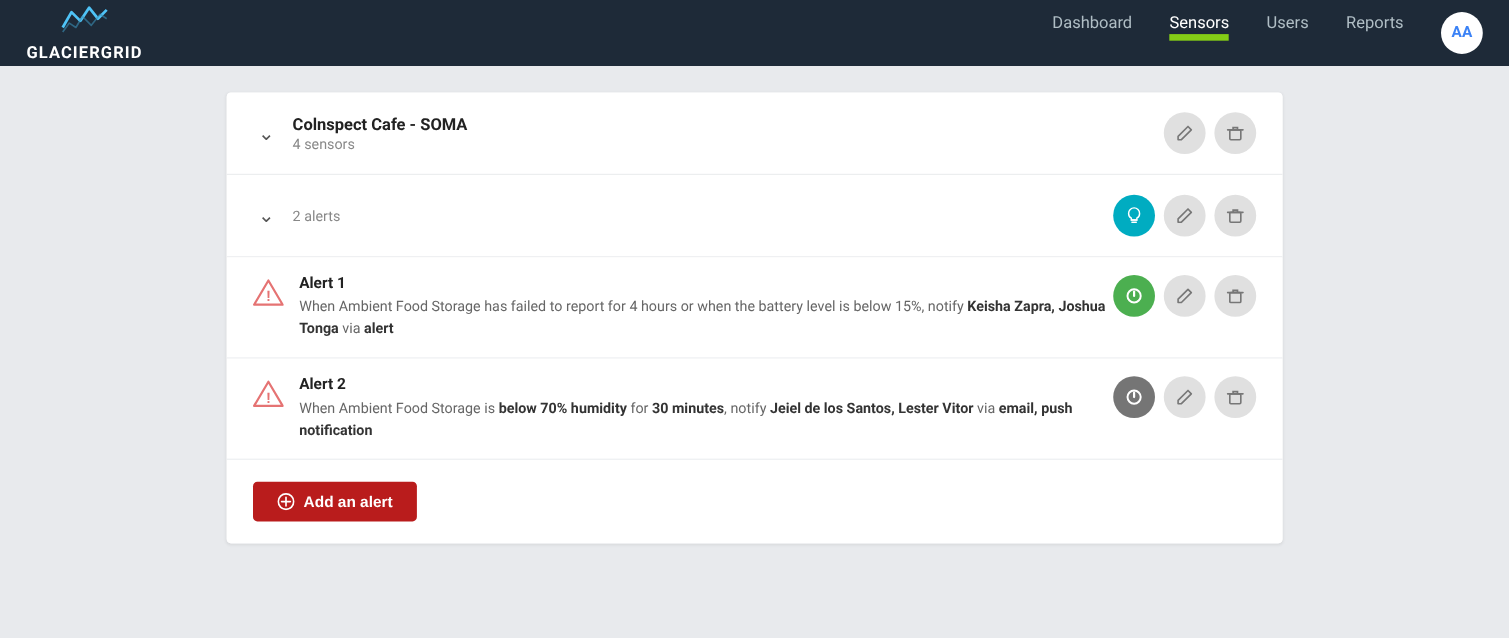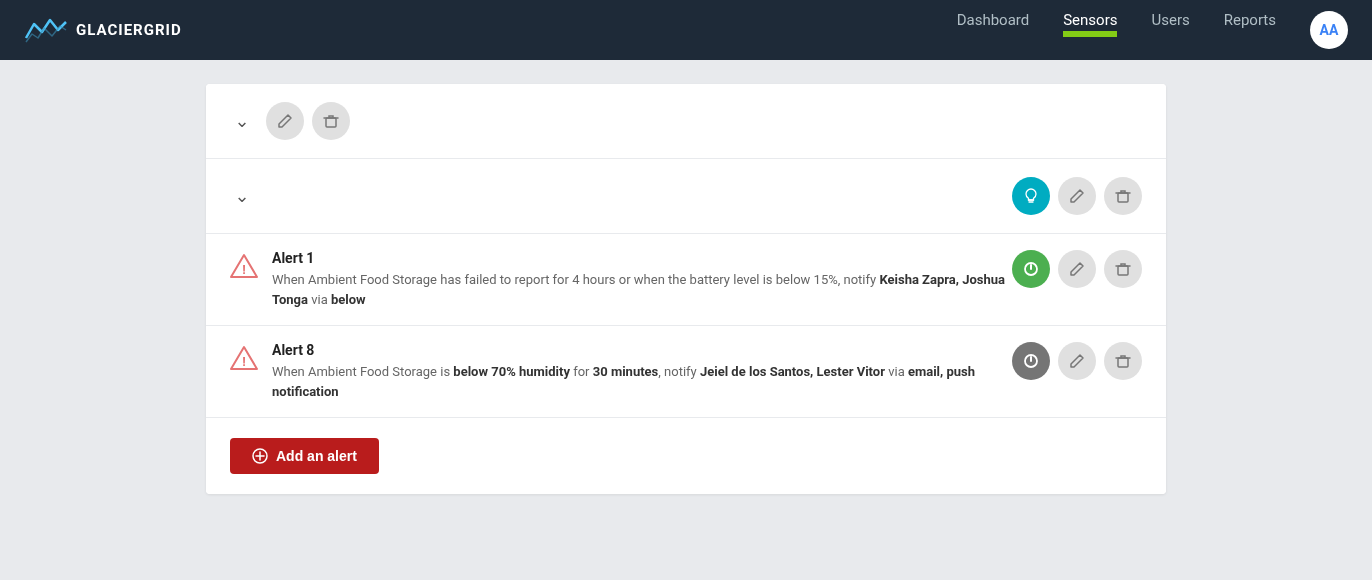--- a/index.html
+++ b/index.html
@@ -15,20 +15,21 @@
       height: 60px;
       display: flex;
       align-items: center;
       padding: 0 24px;
       justify-content: space-between;
     }
     .nav-logo {
       display: flex;
       align-items: center;
       gap: 8px;
+      flex-direction: column;
     }
     .nav-logo-icon {
       width: 44px;
       height: 28px;
     }
     .nav-logo-text {
       color: #ffffff;
       font-size: 15px;
       font-weight: 700;
       letter-spacing: 1px;
@@ -207,38 +208,43 @@
     <a class="nav-link">Reports</a>
     <div class="nav-avatar">AA</div>
   </div>
 </nav>
 
 <div class="main-content">
   <div class="card-container">
 
     <div class="location-row card">
       <button class="chevron-btn">⌄</button>
+      <div class="location-info">
+        <div class="location-name">Colnspect Cafe - SOMA</div>
+        <div class="location-sub">4 sensors</div>
+      </div>
       <div class="row-actions">
         <button class="icon-btn gray-light">
           <svg width="16" height="16" viewBox="0 0 16 16" fill="none">
             <path d="M11 2L14 5L5 14H2V11L11 2Z" stroke="#777" stroke-width="1.5" fill="none" stroke-linejoin="round"></path>
           </svg>
         </button>
         <button class="icon-btn gray-light">
           <svg width="16" height="16" viewBox="0 0 16 16" fill="none">
             <rect x="3" y="5" width="10" height="9" rx="1" stroke="#777" stroke-width="1.5" fill="none"></rect>
             <path d="M1 5H15M6 5V3H10V5" stroke="#777" stroke-width="1.5" stroke-linecap="round"></path>
           </svg>
         </button>
       </div>
     </div>
 
     <div class="location-row card">
       <button class="chevron-btn">⌄</button>
       <div class="location-info">
+        <div class="location-sub">2 alerts</div>
       </div>
       <div class="row-actions">
         <button class="icon-btn teal">
           <svg width="18" height="18" viewBox="0 0 18 18" fill="none">
             <path d="M9 2C6.24 2 4 4.24 4 7c0 1.86 1.01 3.48 2.5 4.37V13h5v-1.63C12.99 10.48 14 8.86 14 7c0-2.76-2.24-5-5-5z" stroke="#fff" stroke-width="1.3" fill="none"></path>
             <path d="M6.5 13H11.5" stroke="#fff" stroke-width="1.3" stroke-linecap="round"></path>
             <path d="M7 15H11" stroke="#fff" stroke-width="1.3" stroke-linecap="round"></path>
           </svg>
         </button>
         <button class="icon-btn gray-light">
@@ -258,21 +264,21 @@
     <div class="alert-row card">
       <div class="alert-icon">
         <svg class="triangle-icon" viewBox="0 0 28 28" fill="none" xmlns="http://www.w3.org/2000/svg">
           <polygon points="14,3 27,25 1,25" stroke="#e57373" stroke-width="2" fill="none" stroke-linejoin="round"></polygon>
           <text x="14" y="22" text-anchor="middle" font-size="13" fill="#e57373" font-weight="bold">!</text>
         </svg>
       </div>
       <div class="alert-content">
         <div class="alert-title">Alert 1</div>
         <div class="alert-desc">
-          When Ambient Food Storage has failed to report for 4 hours or when the battery level is below 15%, notify <strong>Keisha Zapra, Joshua Tonga</strong> via <strong>below</strong>
+          When Ambient Food Storage has failed to report for 4 hours or when the battery level is below 15%, notify <strong>Keisha Zapra, Joshua Tonga</strong> via <strong>alert</strong>
         </div>
       </div>
       <div class="row-actions">
         <button class="icon-btn green">
           <svg width="18" height="18" viewBox="0 0 18 18" fill="none">
             <circle cx="9" cy="9" r="6" stroke="#fff" stroke-width="1.8" fill="none"></circle>
             <path d="M9 5V9" stroke="#fff" stroke-width="2" stroke-linecap="round"></path>
           </svg>
         </button>
         <button class="icon-btn gray-light">
@@ -290,21 +296,21 @@
     </div>
 
     <div class="alert-row card">
       <div class="alert-icon">
         <svg class="triangle-icon" viewBox="0 0 28 28" fill="none" xmlns="http://www.w3.org/2000/svg">
           <polygon points="14,3 27,25 1,25" stroke="#e57373" stroke-width="2" fill="none" stroke-linejoin="round"></polygon>
           <text x="14" y="22" text-anchor="middle" font-size="13" fill="#e57373" font-weight="bold">!</text>
         </svg>
       </div>
       <div class="alert-content">
-        <div class="alert-title">Alert 8</div>
+        <div class="alert-title">Alert 2</div>
         <div class="alert-desc">
           When Ambient Food Storage is <strong>below 70% humidity</strong> for <strong>30 minutes</strong>, notify <strong>Jeiel de los Santos, Lester Vitor</strong> via <strong>email, push notification</strong>
         </div>
       </div>
       <div class="row-actions">
         <button class="icon-btn dark-gray">
           <svg width="18" height="18" viewBox="0 0 18 18" fill="none">
             <circle cx="9" cy="9" r="6" stroke="#fff" stroke-width="1.8" fill="none"></circle>
             <path d="M9 5V9" stroke="#fff" stroke-width="2" stroke-linecap="round"></path>
           </svg>

